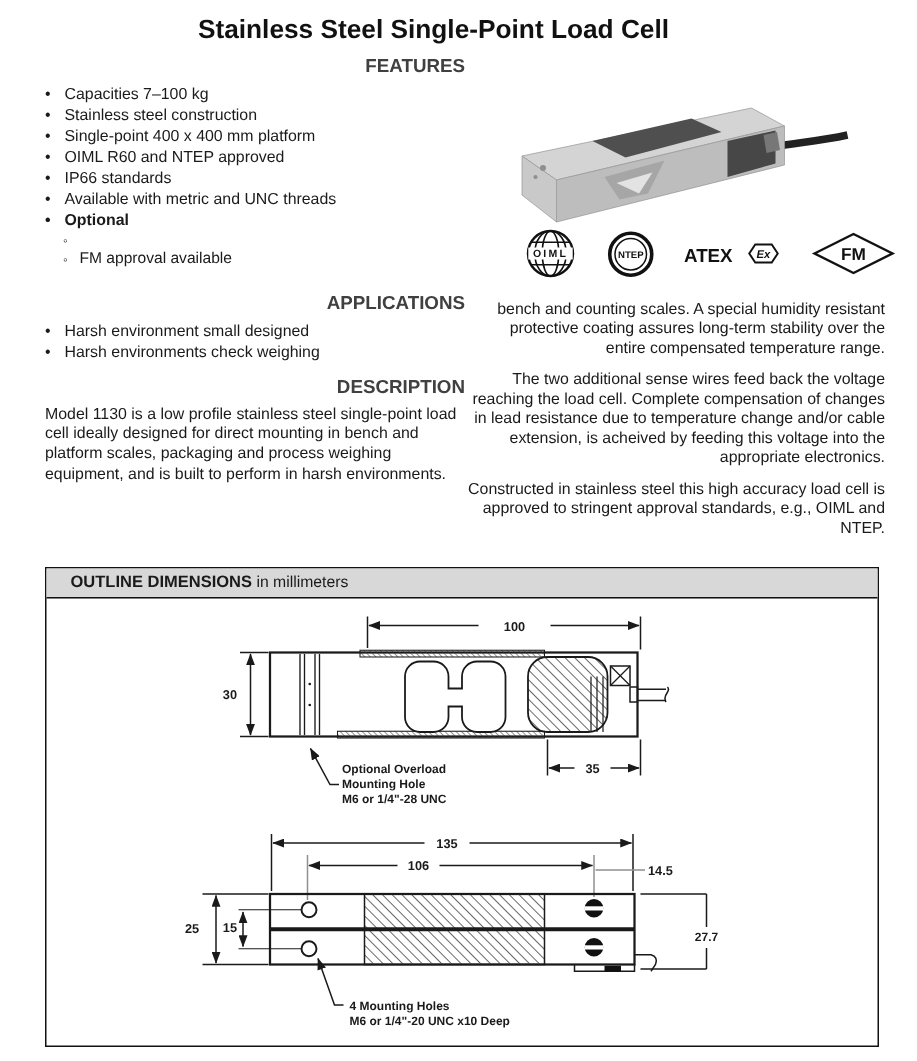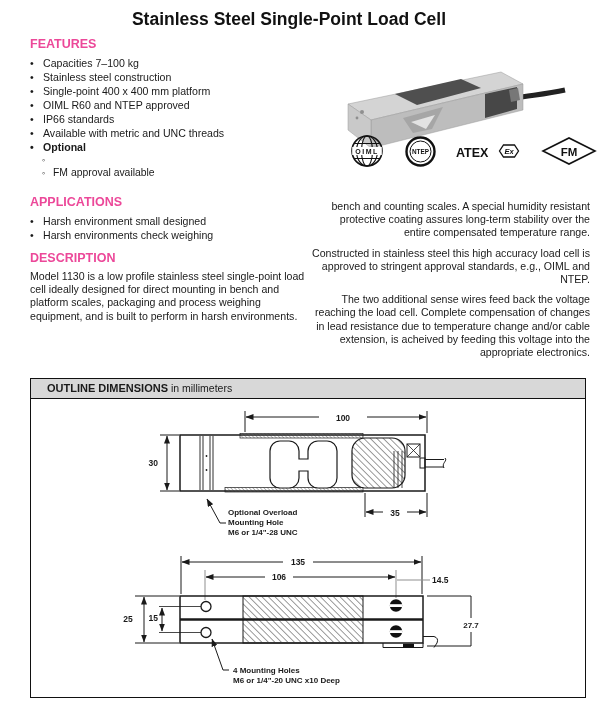--- a/index.html
+++ b/index.html
@@ -1,30 +1,30 @@
 <!DOCTYPE html>
 <html><head>
 <meta charset="utf-8">
 <style>
   html,body{margin:0;padding:0;background:#fff;}
   .page{position:relative;width:611px;height:707px;background:#ffffff;
         font-family:"Liberation Sans",sans-serif;color:#1a1a1a;overflow:hidden;}
   .title{position:absolute;left:0;top:9px;width:506px;text-align:center;
          font-size:17.5px;font-weight:bold;color:#111;margin-left:36px;}
   .sec{position:absolute;left:30px;width:280px;}
-  .sec h2{font-size:12.5px;font-weight:bold;margin:0 0 5px 0;color:#ec4899;}
+  .sec h2{font-size:12.5px;font-weight:bold;margin:0 0 5px 0;color:#404040;text-align:right;}
   .li{display:flex;font-size:10.6px;line-height:14px;}
   .li .m{width:13px;flex:0 0 13px;}
   .li.sub{margin-left:12px;font-size:10.4px;line-height:12.5px;}
   .li.sub .m{width:11px;flex:0 0 11px;font-size:9px;}
   .li.optional{font-weight:bold;}
   .sec p, .rtext p{font-size:10.6px;line-height:13.2px;margin:0 0 7px 0;}
   .rtext{position:absolute;left:312px;top:200px;width:278px;text-align:right;}
   .photo{position:absolute;left:333px;top:52px;}
-  .logos{position:absolute;left:349px;top:133px;display:flex;align-items:center;gap:19px;text-align:right;}
+  .logos{position:absolute;left:349px;top:151px;display:flex;align-items:center;gap:19px;text-align:right;}
   .obox{position:absolute;left:30px;top:378px;width:556px;height:320px;
         border:1.2px solid #111;box-sizing:border-box;background:#fff;}
   .ohead{height:19px;line-height:19px;background:#d8d8d8;border-bottom:1.2px solid #111;
          padding-left:16px;font-size:11px;}
   .ohead b{font-weight:bold;}
   .ohead span.units{font-weight:normal;font-size:10.5px;}
   .drawing{position:absolute;left:0;top:20px;}
   svg text{font-family:"Liberation Sans",sans-serif;}
 </style>
 </head>
@@ -85,22 +85,22 @@
       </div>
   </div>
 
   <div class="sec" style="top:251px;">
     <h2>DESCRIPTION</h2>
     <p>Model 1130 is a low profile stainless steel single-point load cell ideally designed for direct mounting in bench and platform scales, packaging and process weighing equipment, and is built to perform in harsh environments.</p>
   </div>
 
   <div class="rtext">
     <p>bench and counting scales. A special humidity resistant protective coating assures long-term stability over the entire compensated temperature range.</p>
+    <p>The two additional sense wires feed back the voltage reaching the load cell. Complete compensation of changes in lead resistance due to temperature change and/or cable extension, is acheived by feeding this voltage into the appropriate electronics.</p>
     <p>Constructed in stainless steel this high accuracy load cell is approved to stringent approval standards, e.g., OIML and NTEP.</p>
-    <p>The two additional sense wires feed back the voltage reaching the load cell. Complete compensation of changes in lead resistance due to temperature change and/or cable extension, is acheived by feeding this voltage into the appropriate electronics.</p>
   </div>
 
   <svg class="photo" width="235" height="100" viewBox="0 0 235 100">
     <path d="M182,46 C200,43 214,42 232,38" stroke="#222" stroke-width="5" fill="none"></path>
     <polygon points="15,52 168,20 190,32 38,68" fill="#d4d4d4" stroke="#9a9a9a" stroke-width="0.5"></polygon>
     <polygon points="38,68 190,32 190,58 38,96" fill="#bdbdbd" stroke="#9a9a9a" stroke-width="0.5"></polygon>
     <polygon points="15,52 38,68 38,96 15,78" fill="#c9c9c9" stroke="#9a9a9a" stroke-width="0.5"></polygon>
     <polygon points="62,42 128,27 148,36 84,53" fill="#4f4f4f"></polygon>
     <polygon points="152,42 184,35 184,57 152,66" fill="#474747"></polygon>
     <polygon points="70,66 110,55 99,77 80,81" fill="#a6a6a6"></polygon>

